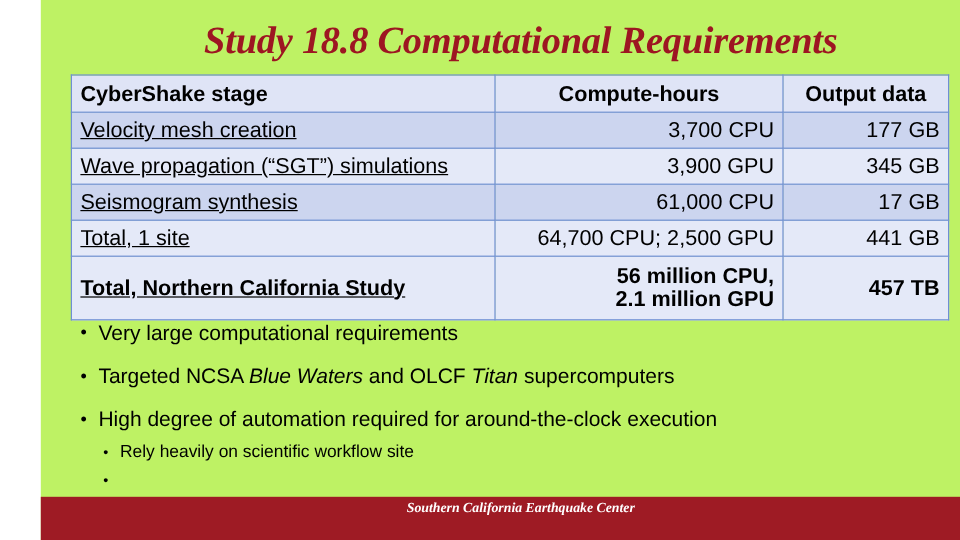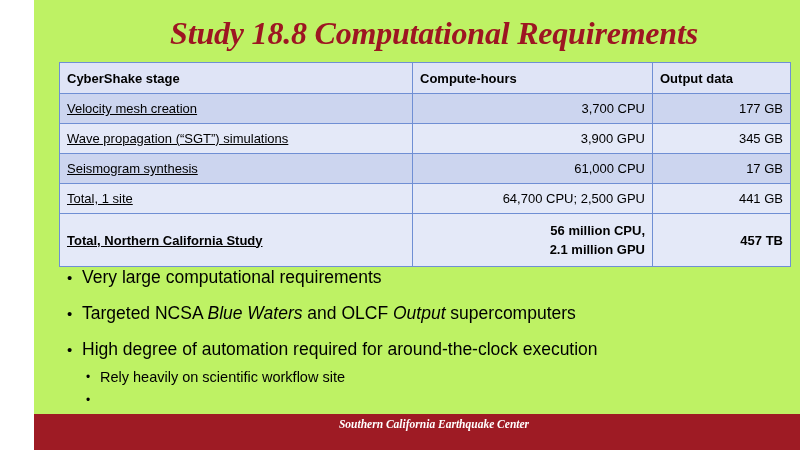--- a/index.html
+++ b/index.html
@@ -48,37 +48,37 @@
     width: 731px;
   }
   table.req-table {
     border-collapse: collapse;
     width: 731px;
     table-layout: fixed;
   }
   table.req-table td, table.req-table th {
     border: 1px solid #6f8fd4;
     padding: 2px 7px;
-    font-size: 13px;
+    font-size: 18px;
     line-height: 19px;
     color: #000000;
     font-family: "Liberation Sans", sans-serif;
     vertical-align: middle;
   }
   col.c-stage { width: 353px; }
   col.c-compute { width: 240px; }
   col.c-output { width: 138px; }
 
   tr.row-header th {
     font-weight: bold;
     height: 26px;
     background: #dfe4f6;
   }
   tr.row-header th.stage { text-align: left; }
-  tr.row-header th.num { text-align: left; }
+  tr.row-header th.num { text-align: center; }
 
   tr.shade-dark td { background: #ccd5ef; }
   tr.shade-light td { background: #e4e9f8; }
 
   td.stage { text-align: left; text-decoration: underline; }
   td.num { text-align: right; }
 
   tr.body-row td { height: 25px; }
   tr.total-row td {
     font-weight: bold;
@@ -216,21 +216,21 @@
 
   <div class="bullets">
 
     <div class="bullet">
       <span class="dot">•</span>
       <span>Very large computational requirements</span>
     </div>
 
     <div class="bullet">
       <span class="dot">•</span>
-      <span>Targeted NCSA </span><span class="ital">Blue Waters</span><span> and OLCF </span><span class="ital">Output</span><span> supercomputers</span>
+      <span>Targeted NCSA </span><span class="ital">Blue Waters</span><span> and OLCF </span><span class="ital">Titan</span><span> supercomputers</span>
     </div>
 
     <div class="bullet" style="margin-bottom:0;">
       <span class="dot">•</span>
       <span>High degree of automation required for around-the-clock execution</span>
     </div>
 
     <div class="sub-list">
       <div class="bullet sub">
         <span class="dot">•</span>

